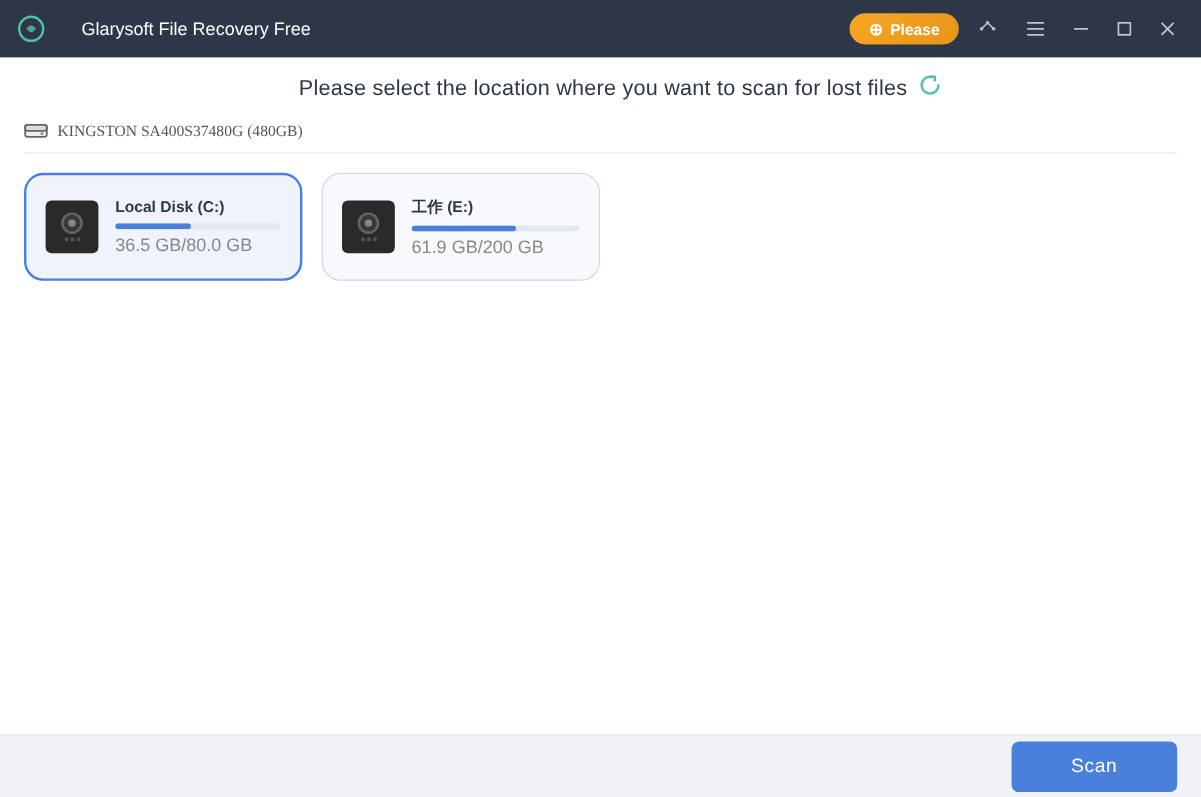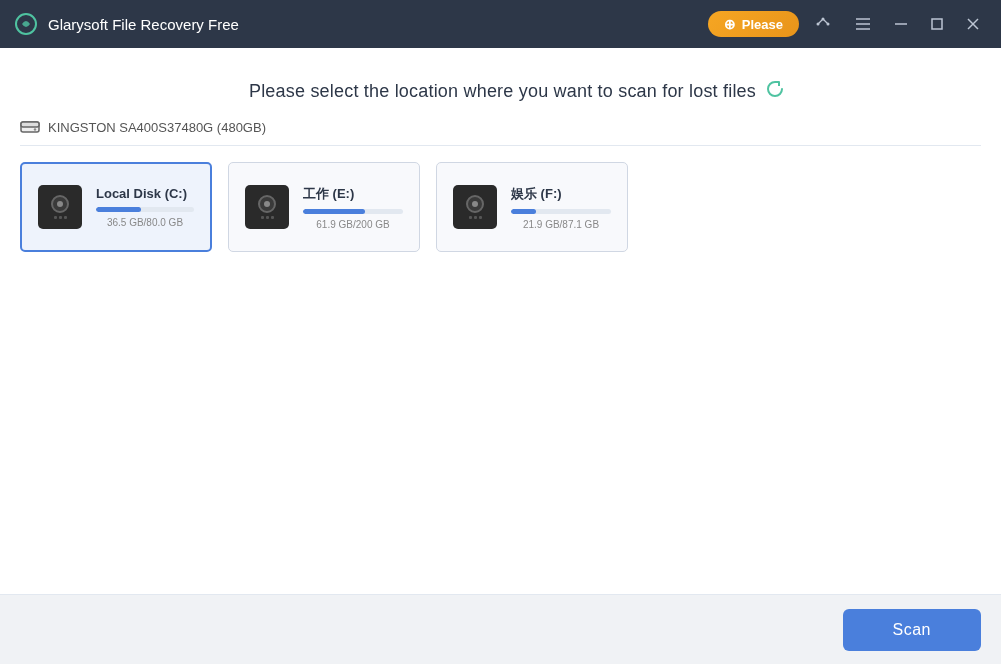--- a/index.html
+++ b/index.html
@@ -29,20 +29,21 @@
       flex: 1;
     }
     .app-logo {
       width: 24px;
       height: 24px;
     }
     .app-title {
       color: #ffffff;
       font-size: 15px;
       font-weight: 500;
+      margin-left: 20px;
     }
     .title-bar-right {
       display: flex;
       align-items: center;
       gap: 8px;
     }
     .upgrade-btn {
       background: linear-gradient(135deg, #f6a623, #e8941a);
       border: none;
       border-radius: 20px;
@@ -75,21 +76,21 @@
     .main-content {
       flex: 1;
       background: #ffffff;
       display: flex;
       flex-direction: column;
       overflow: hidden;
     }
 
     
     .page-header {
-      padding: 32px 20px 16px;
+      padding: 14px 20px 16px;
       text-align: center;
       display: flex;
       align-items: center;
       justify-content: center;
       gap: 10px;
       margin-left: 32px;
     }
     .page-title-text {
       font-size: 18px;
       color: #2d3748;
@@ -111,36 +112,37 @@
     .drive-label {
       display: flex;
       align-items: center;
       gap: 8px;
       font-size: 13px;
       color: #555;
       font-weight: 500;
       padding-bottom: 10px;
       border-bottom: 1px solid #e2e8f0;
       margin-bottom: 16px;
+      font-family: Liberation Serif, serif;
     }
 
     
     .disk-grid {
       display: flex;
       flex-wrap: wrap;
       gap: 16px;
       padding-bottom: 20px;
     }
 
     
     .disk-item {
-      width: 192px;
+      width: 232px;
       height: 90px;
       border: 1.5px solid #d0d7e3;
-      border-radius: 5px;
+      border-radius: 16px;
       background: #f8f9fc;
       padding: 2px 16px;
       cursor: pointer;
       display: flex;
       align-items: center;
       gap: 14px;
       transition: border-color 0.15s;
     }
     .disk-item.selected {
       border: 2px solid #4a7fdc;
@@ -208,28 +210,27 @@
       border-radius: 3px;
       margin-bottom: 5px;
       overflow: hidden;
     }
     .disk-usage-fill {
       height: 100%;
       background: #4a7fdc;
       border-radius: 3px;
     }
     .disk-size {
-      font-size: 10px;
+      font-size: 15px;
       color: #888;
-      text-align: center;
     }
 
     
     .footer {
-      height: 70px;
+      height: 52px;
       background: #f0f2f5;
       border-top: 1px solid #e2e8f0;
       display: flex;
       align-items: center;
       justify-content: flex-end;
       padding: 0 20px;
       flex-shrink: 0;
     }
     .scan-btn {
       background: #4a7fdc;
@@ -353,39 +354,20 @@
         </div>
         <div class="disk-info">
           <div class="disk-name">工作 (E:)</div>
           <div class="disk-usage-bar">
             <div class="disk-usage-fill" style="width: 61.9%"></div>
           </div>
           <div class="disk-size">61.9 GB/200 GB</div>
         </div>
       </div>
 
-      <div class="disk-item">
-        <div class="disk-icon">
-          <div class="disk-icon-circle">
-            <div class="disk-icon-center"></div>
-          </div>
-          <div class="disk-icon-bottom">
-            <div class="disk-icon-dot"></div>
-            <div class="disk-icon-dot"></div>
-            <div class="disk-icon-dot"></div>
-          </div>
-        </div>
-        <div class="disk-info">
-          <div class="disk-name">娱乐 (F:)</div>
-          <div class="disk-usage-bar">
-            <div class="disk-usage-fill" style="width: 25.1%"></div>
-          </div>
-          <div class="disk-size">21.9 GB/87.1 GB</div>
-        </div>
-      </div>
 
     </div>
   </div>
 </div>
 
 <div class="footer">
   <button class="scan-btn">Scan</button>
 </div>
 
 </body></html>

